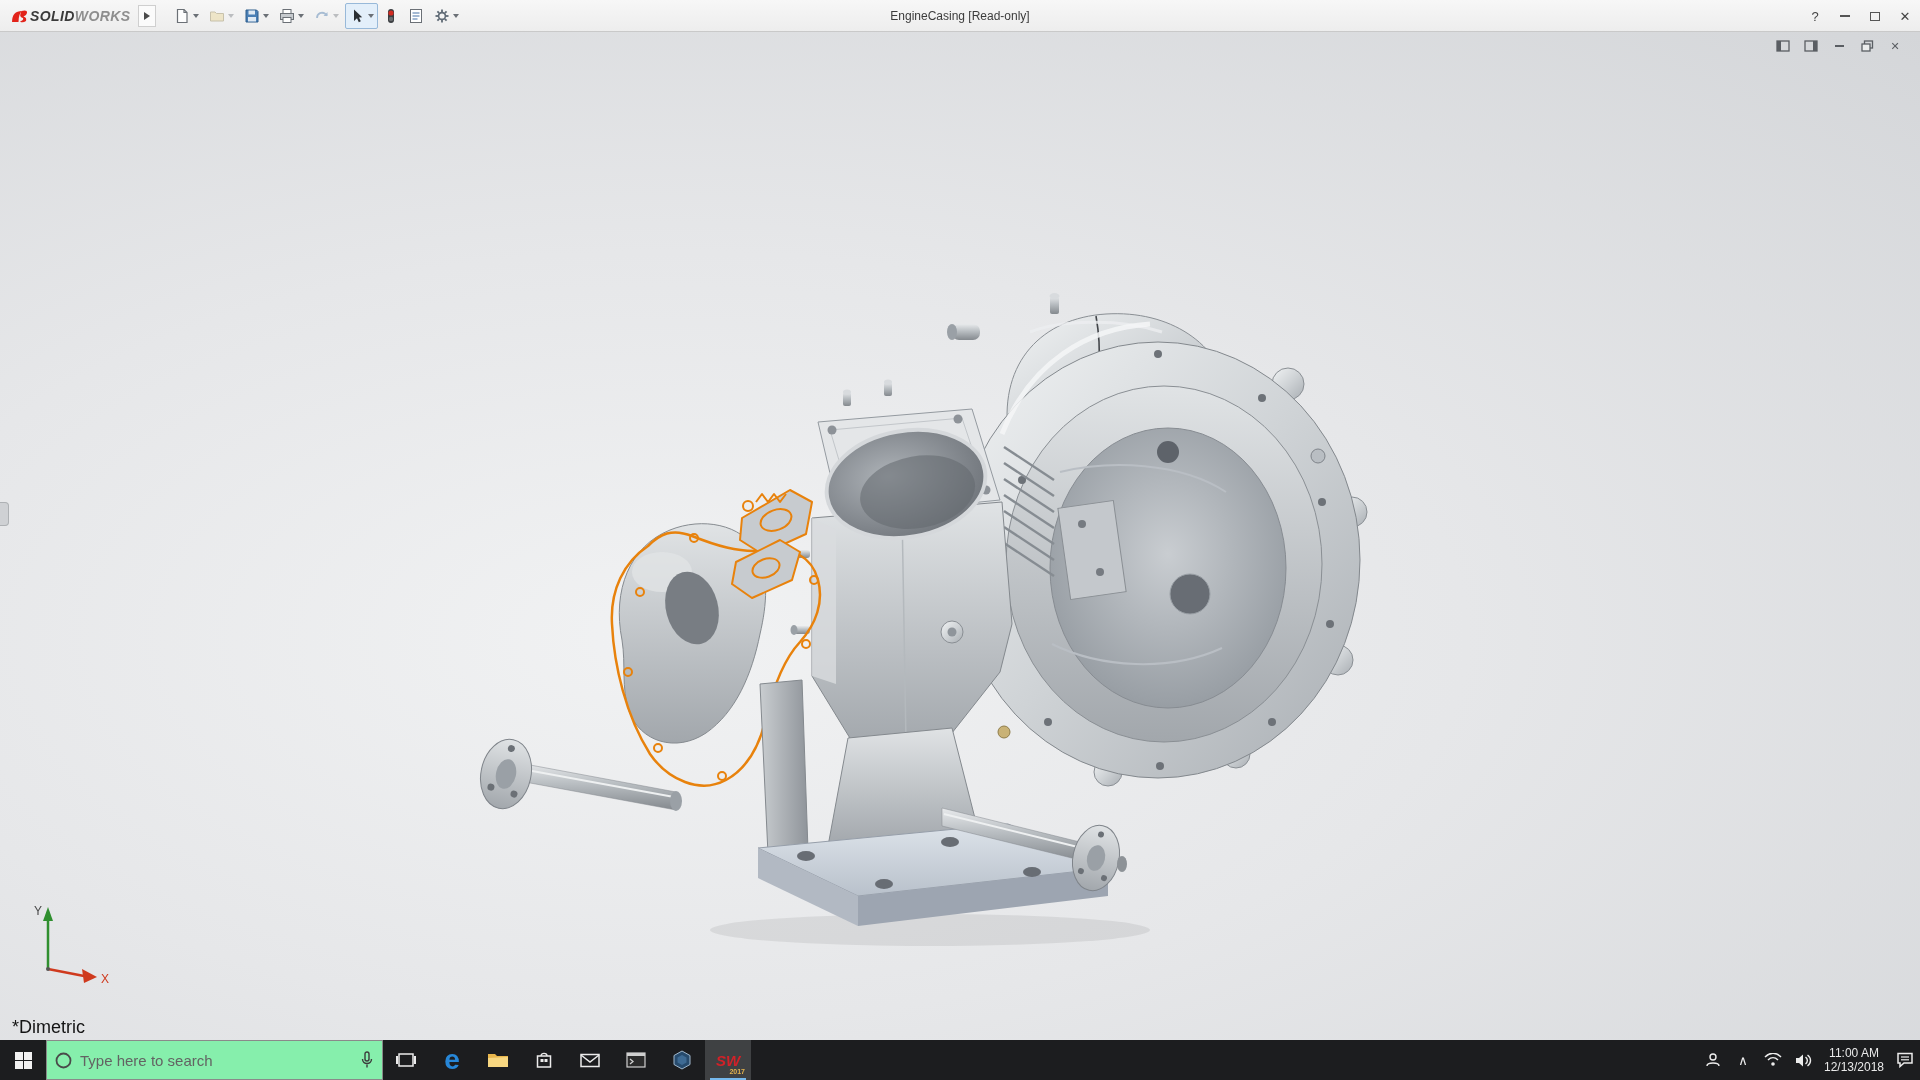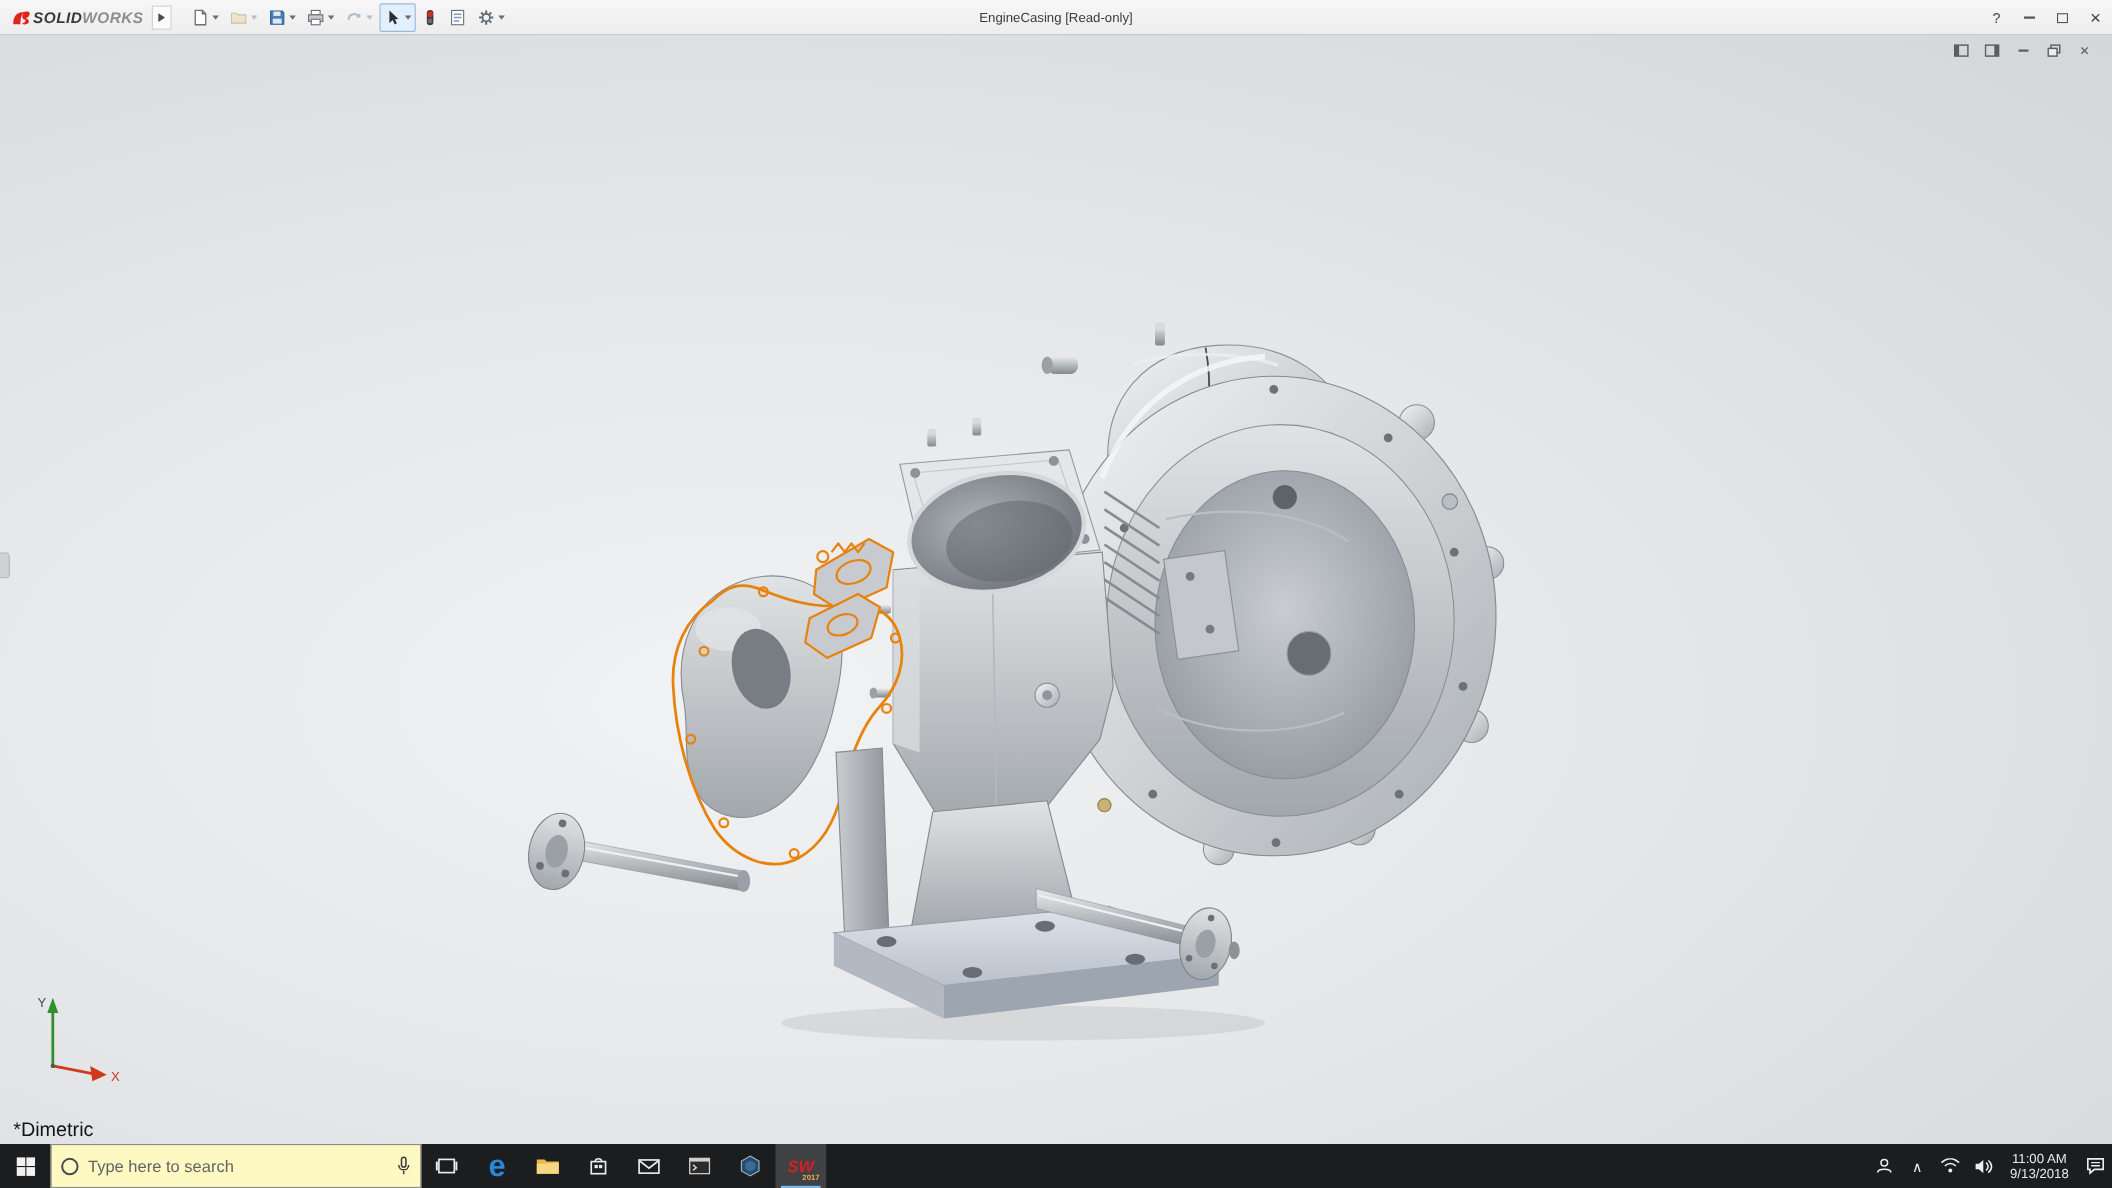--- a/index.html
+++ b/index.html
@@ -45,21 +45,21 @@
   .triad { position:absolute; left:6px; bottom:48px; }
   .view-label { position:absolute; left:12px; bottom:2px; font-size:18px; color:#141414; }
 
   
   .taskbar { position:absolute; left:0; right:0; bottom:0; height:40px;
     background:#1c1d1f; display:flex; align-items:stretch; z-index:40; color:#e9e9e9; }
   .tb-item { width:46px; display:flex; align-items:center; justify-content:center; position:relative; }
   .tb-item.active { background:#3f4143; }
   .tb-item.active::after { content:""; position:absolute; left:5px; right:5px; bottom:0;
     height:2px; background:#76b9ed; }
-  .searchbox { width:337px; background:#fef9c3; border:1px solid #8a8a8a;
+  .searchbox { width:337px; background:#86efac; border:1px solid #8a8a8a;
     display:flex; align-items:center; padding:0 8px; gap:8px; }
   .searchbox input { flex:1; border:none; outline:none; background:transparent;
     font-size:15px; color:#3c3c3c; font-family:"Liberation Sans", sans-serif; }
   .searchbox input::placeholder { color:#636363; }
   .edge-e { font-size:28px; font-weight:700; color:#2787d8; line-height:1; }
   .sw-icon { position:relative; width:30px; height:30px; display:flex; align-items:center; justify-content:center; }
   .sw-top { color:#d22128; font-weight:700; font-size:15px; font-style:italic; }
   .sw-year { position:absolute; right:-2px; bottom:0; font-size:7px; color:#e3b24d; font-weight:700; }
   .tray { margin-left:auto; display:flex; align-items:center; }
   .tray-item { width:30px; height:40px; display:flex; align-items:center; justify-content:center;
@@ -498,21 +498,21 @@
       </div>
       <div class="tray-item">
         <svg width="17" height="15" viewBox="0 0 17 15">
           <polygon points="1,5 4,5 8,1.5 8,13.5 4,10 1,10" fill="#ececec"></polygon>
           <path d="M10.5 4 C13 6 13 9 10.5 11" fill="none" stroke="#ececec" stroke-width="1.4"></path>
           <path d="M12.5 2 C16.5 5 16.5 10 12.5 13" fill="none" stroke="#ececec" stroke-width="1.4"></path>
         </svg>
       </div>
       <div class="clock">
         <div>11:00 AM</div>
-        <div>9/13/2018</div>
+        <div>12/13/2018</div>
       </div>
       <div class="tray-item">
         <svg width="18" height="16" viewBox="0 0 18 16">
           <path d="M2 1.5 H16 V11 H8 L4 14.5 V11 H2 Z" fill="none" stroke="#ececec" stroke-width="1.5"></path>
           <line x1="5" y1="5" x2="13" y2="5" stroke="#ececec" stroke-width="1.2"></line>
           <line x1="5" y1="7.8" x2="13" y2="7.8" stroke="#ececec" stroke-width="1.2"></line>
         </svg>
       </div>
     </div>
   </div>

